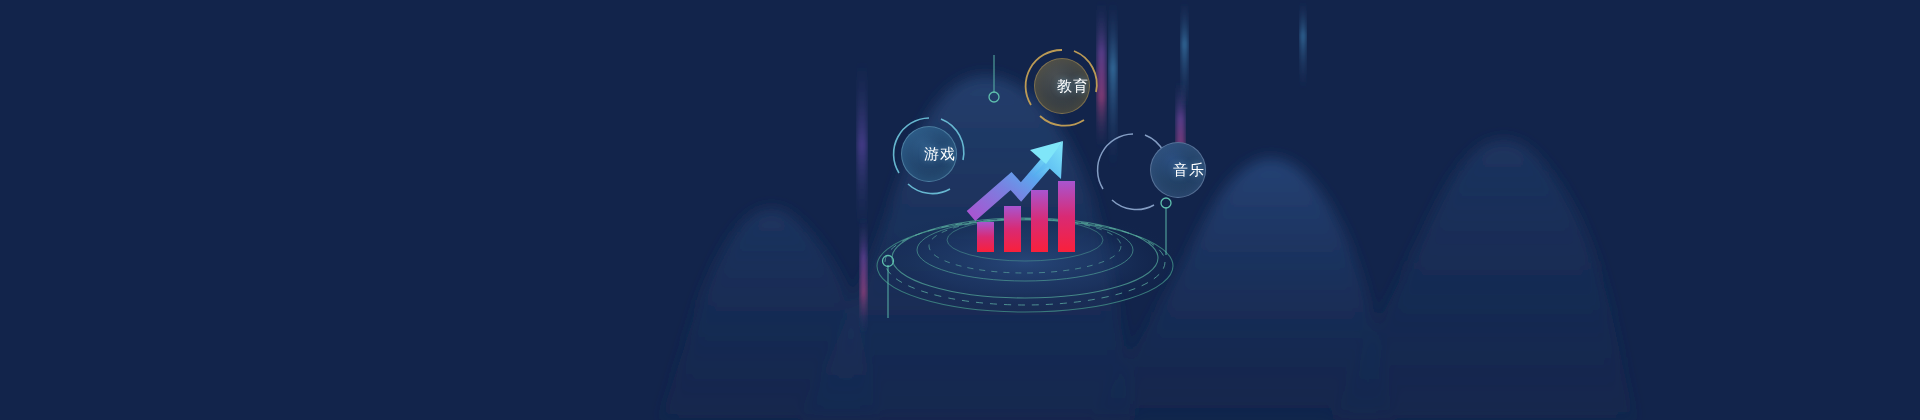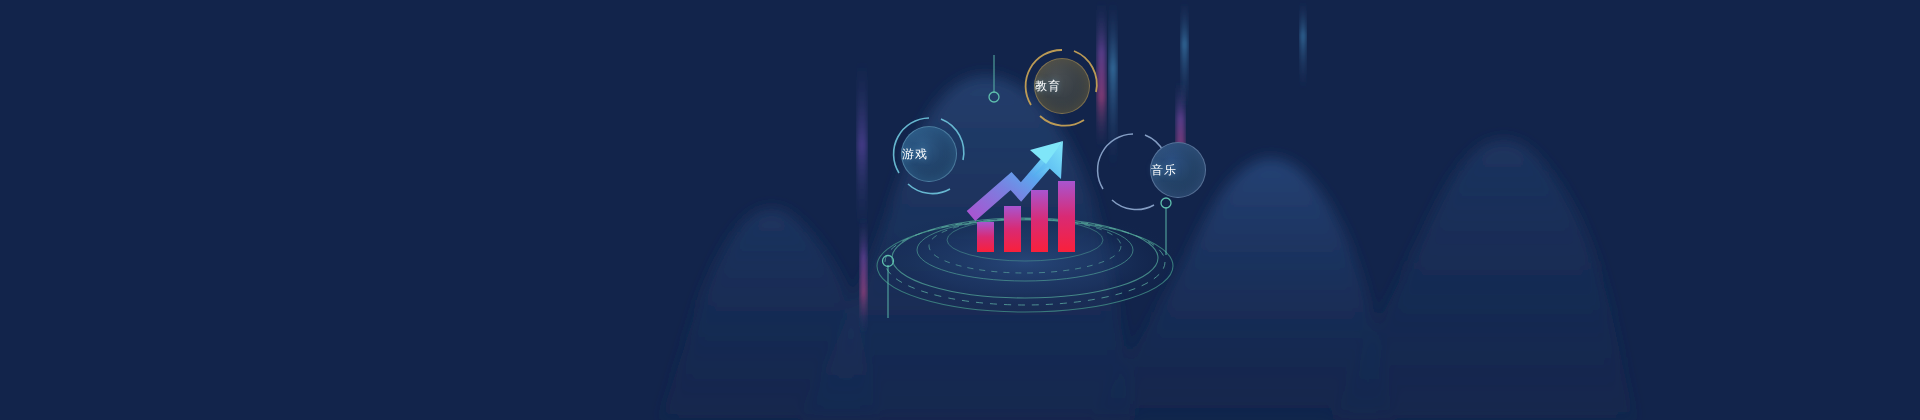--- a/index.html
+++ b/index.html
@@ -6,22 +6,22 @@
   html,body{margin:0;padding:0;}
   body{
     width:1920px;height:420px;overflow:hidden;
     background:#12244b;
     font-family:"Liberation Sans","DejaVu Sans",sans-serif;
   }
   #stage{position:relative;width:1920px;height:420px;overflow:hidden;background:#12244b;}
   #stage > svg{position:absolute;left:0;top:0;}
   .badge{
     position:absolute;width:56px;height:56px;border-radius:50%;
-    display:flex;align-items:center;justify-content:flex-start;
-    font-size:12px;letter-spacing:1px;color:#ffffff;
+    display:flex;align-items:center;justify-content:flex-end;
+    font-size:15px;letter-spacing:1px;color:#ffffff;
     text-shadow:0 0 6px rgba(120,200,255,.55);
     box-sizing:border-box;
   }
   .badge-games{
     left:901px;top:126px;
     background:radial-gradient(circle at 38% 30%, #2e5a86 0%, #23466e 45%, #1b3557 100%);
     border:1px solid rgba(126,196,226,.45);
     box-shadow:0 0 14px rgba(70,150,200,.35) inset;
   }
   .badge-edu{

